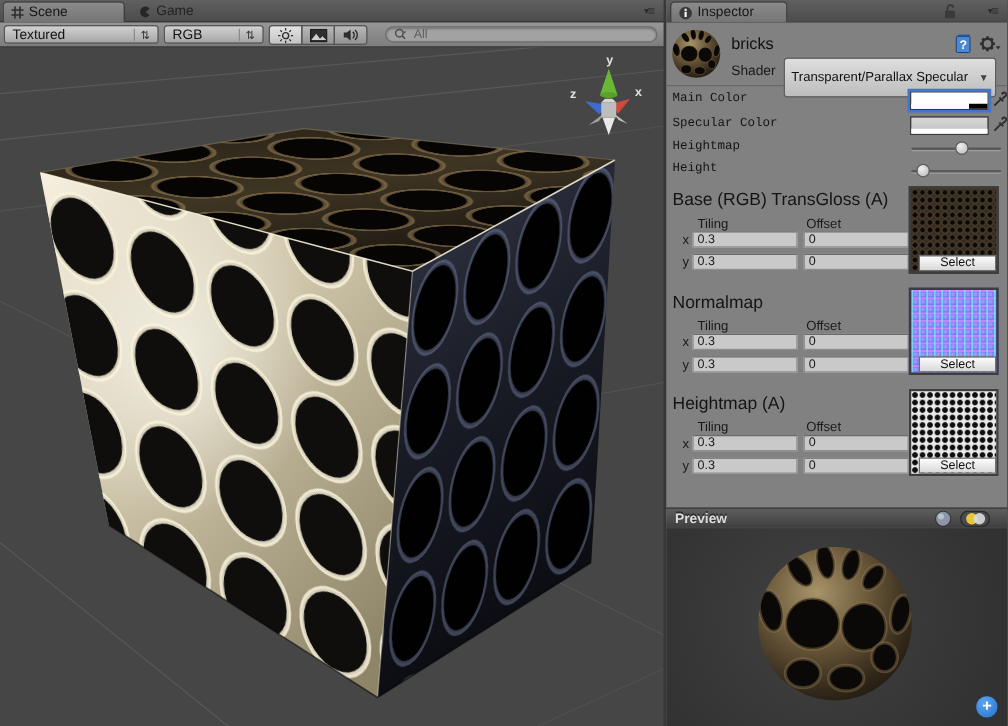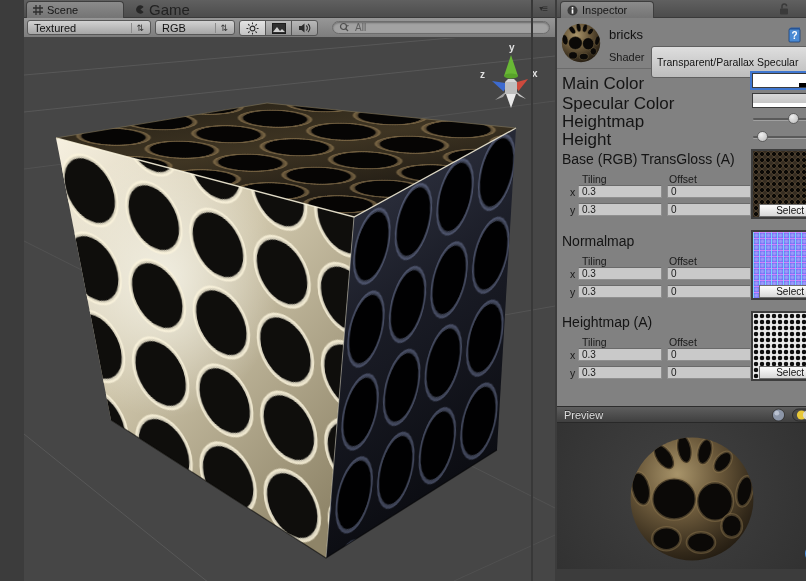--- a/index.html
+++ b/index.html
@@ -1,28 +1,28 @@
 <!DOCTYPE html>
 <html><head>
 <meta charset="utf-8">
 <style>
   html,body{margin:0;padding:0;}
   body{width:806px;height:581px;position:relative;overflow:hidden;
        font-family:"Liberation Sans",sans-serif;background:#3c3c3c;
        -webkit-font-smoothing:antialiased;}
-  .panel{position:absolute;top:0;bottom:12px;margin-left:24px;}
+  .panel{position:absolute;top:0;bottom:0;}
   
   .tabstrip{position:absolute;left:0;right:0;top:0;height:18px;
             background:linear-gradient(#606060,#4c4c4c);border-bottom:1px solid #3a3a3a;box-sizing:border-box;}
   .tab-active{position:absolute;top:1px;height:17px;background:linear-gradient(#8b8b8b,#747474);
               border:1px solid #3e3e3e;border-bottom:none;border-radius:4px 4px 0 0;
               display:flex;align-items:center;gap:4px;padding:0 10px 0 6px;box-sizing:border-box;
               font-size:11px;color:#161616;}
   .tab-flat{position:absolute;top:0;height:18px;display:flex;align-items:center;gap:4px;
-            font-size:15px;color:#222;}
+            font-size:11px;color:#222;}
   .menu-glyph{position:absolute;top:3px;font-size:10px;color:#2c2c2c;letter-spacing:-1px;cursor:default;line-height:11px;}
   .menu-glyph .car{font-size:8px;vertical-align:1px;}
   
   .toolbar{position:absolute;left:0;right:0;top:18px;height:20px;
            background:linear-gradient(#979797,#7d7d7d);border-bottom:1px solid #474747;box-sizing:border-box;}
   .dd{position:absolute;top:2px;height:15px;background:linear-gradient(#d2d2d2,#a6a6a6);
       border:1px solid #585858;border-radius:3px;font-size:11px;color:#111;
       display:flex;align-items:center;box-sizing:border-box;padding:0 6px;}
   .dd .lbl{flex:1;}
   .dd .arr{border-left:1px solid #8b8b8b;padding-left:4px;margin-left:6px;font-size:9px;color:#333;}
@@ -38,21 +38,21 @@
   .search-pill input::placeholder{color:#5e5e5e;opacity:1;}
   
   .inspector{left:533px;width:273px;background:#818181;}
   .hdr{position:absolute;left:0;right:0;top:18px;height:50px;border-bottom:1px solid #6a6a6a;}
   .hdr-name{position:absolute;left:52px;top:9px;font-size:13px;color:#111;}
   .hdr-shader-label{position:absolute;left:52px;top:33px;font-size:11px;color:#1a1a1a;}
   .shader-dd{position:absolute;left:94px;top:28px;width:170px;height:32px;box-sizing:border-box;
        background:linear-gradient(#dedede,#bdbdbd);border:1px solid #5f5f5f;border-radius:3px;
        font-size:10.5px;color:#111;display:flex;align-items:center;padding:0 5px;}
   .shader-dd .car{margin-left:auto;font-size:8px;color:#444;}
-  .row-label{position:absolute;left:5px;font-size:17px;color:#141414;}
+  .row-label{position:absolute;left:5px;font-size:10px;color:#141414;font-family:Liberation Mono, monospace;}
   .color-swatch{position:absolute;left:195px;width:63px;height:15px;box-sizing:border-box;border:1px solid #3c3c3c;}
   .swatch-selected{outline:2px solid #3f76cf;outline-offset:0px;}
   .alpha-bar{position:absolute;left:0;right:0;bottom:0;height:4px;}
   .eyedropper{position:absolute;left:261px;width:12px;height:14px;}
   .slider{position:absolute;left:196px;width:72px;height:12px;}
   .slider-track{position:absolute;left:0;right:0;top:5px;height:2px;background:#5a5a5a;border-radius:1px;
                 box-shadow:0 1px 0 rgba(255,255,255,.25);}
   .slider-handle{position:absolute;top:0;width:11px;height:11px;margin-left:-5px;border-radius:50%;
                  background:radial-gradient(circle at 35% 30%,#efefef,#b9b9b9);border:1px solid #5f5f5f;box-sizing:border-box;}
   .tex-label{position:absolute;left:5px;font-size:14px;color:#141414;}
@@ -70,21 +70,21 @@
                        linear-gradient(to bottom,rgba(238,135,250,.75) 1.3px,transparent 1.3px),
                        radial-gradient(circle at 3.4px 3.4px,rgba(255,255,255,.28) 1px,transparent 2.6px);
       background-size:6px 6px;}
   .thumb-height{background-color:#ededed;
       background-image:radial-gradient(circle at 3px 3px,#0e0e0e 1.9px,#e9e9e9 2.6px);
       background-size:6px 6px;}
   .select-btn{position:absolute;right:0;bottom:0;height:13px;padding:0 16px;font-size:10px;color:#111;
       background:linear-gradient(#fdfdfd,#d8d8d8);border:1px solid #6f6f6f;box-sizing:border-box;line-height:11px;}
   .preview-bar{position:absolute;left:0;right:0;top:406px;height:17px;
       background:linear-gradient(#5e5e5e,#3f3f3f);border-top:1px solid #2d2d2d;border-bottom:1px solid #282828;box-sizing:border-box;}
-  .preview-title{position:absolute;left:7px;top:2px;font-size:11px;font-weight:normal;color:#dedede;text-shadow:0 -1px 0 rgba(0,0,0,.5);}
+  .preview-title{position:absolute;left:7px;top:2px;font-size:11px;font-weight:bold;color:#dedede;text-shadow:0 -1px 0 rgba(0,0,0,.5);}
   .preview-area{position:absolute;left:0;right:0;top:423px;bottom:0;
       background:radial-gradient(circle at 45% 45%,#414141,#323232 85%);}
   .plus-btn{position:absolute;right:8px;bottom:7px;width:17px;height:17px;border-radius:50%;
       background:radial-gradient(circle at 35% 30%,#5aa4f0,#2673cf);color:#fff;font-size:13px;line-height:16px;
       text-align:center;font-weight:bold;}
   .splitter{position:absolute;left:531px;top:0;bottom:0;width:2px;background:#383838;}
   svg text{font-family:"Liberation Sans",sans-serif;}
 </style>
 </head>
 <body>

